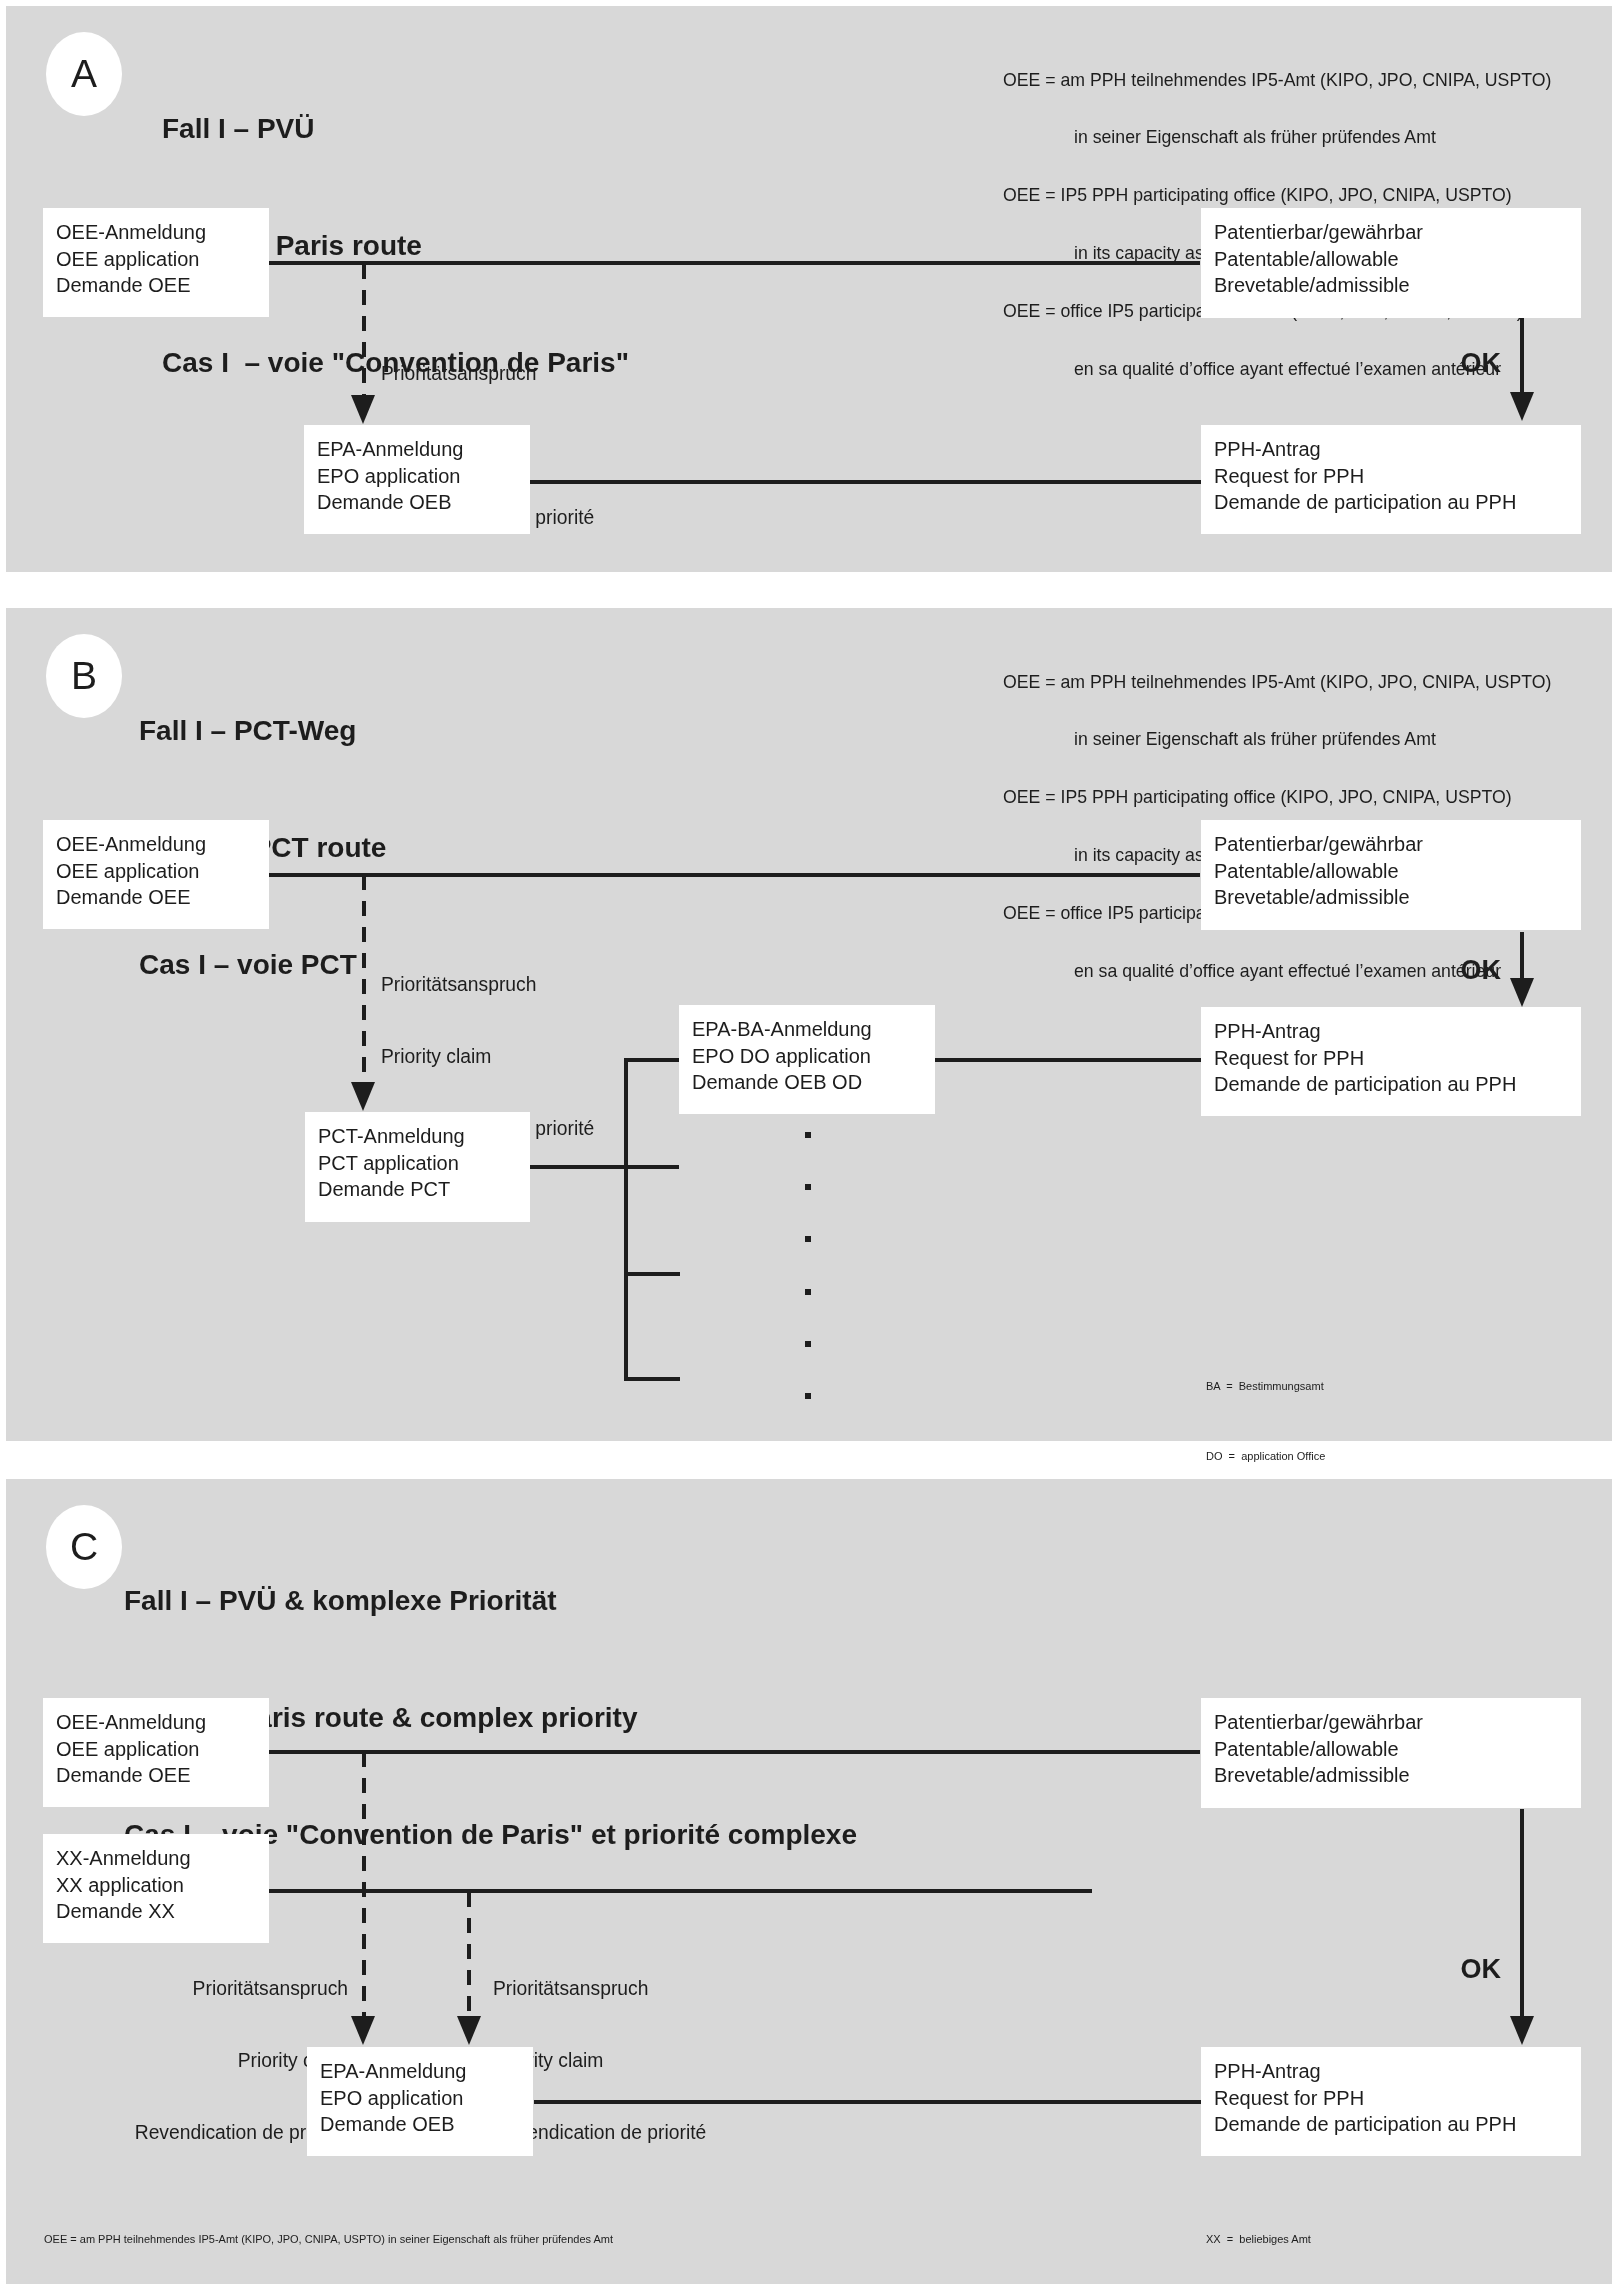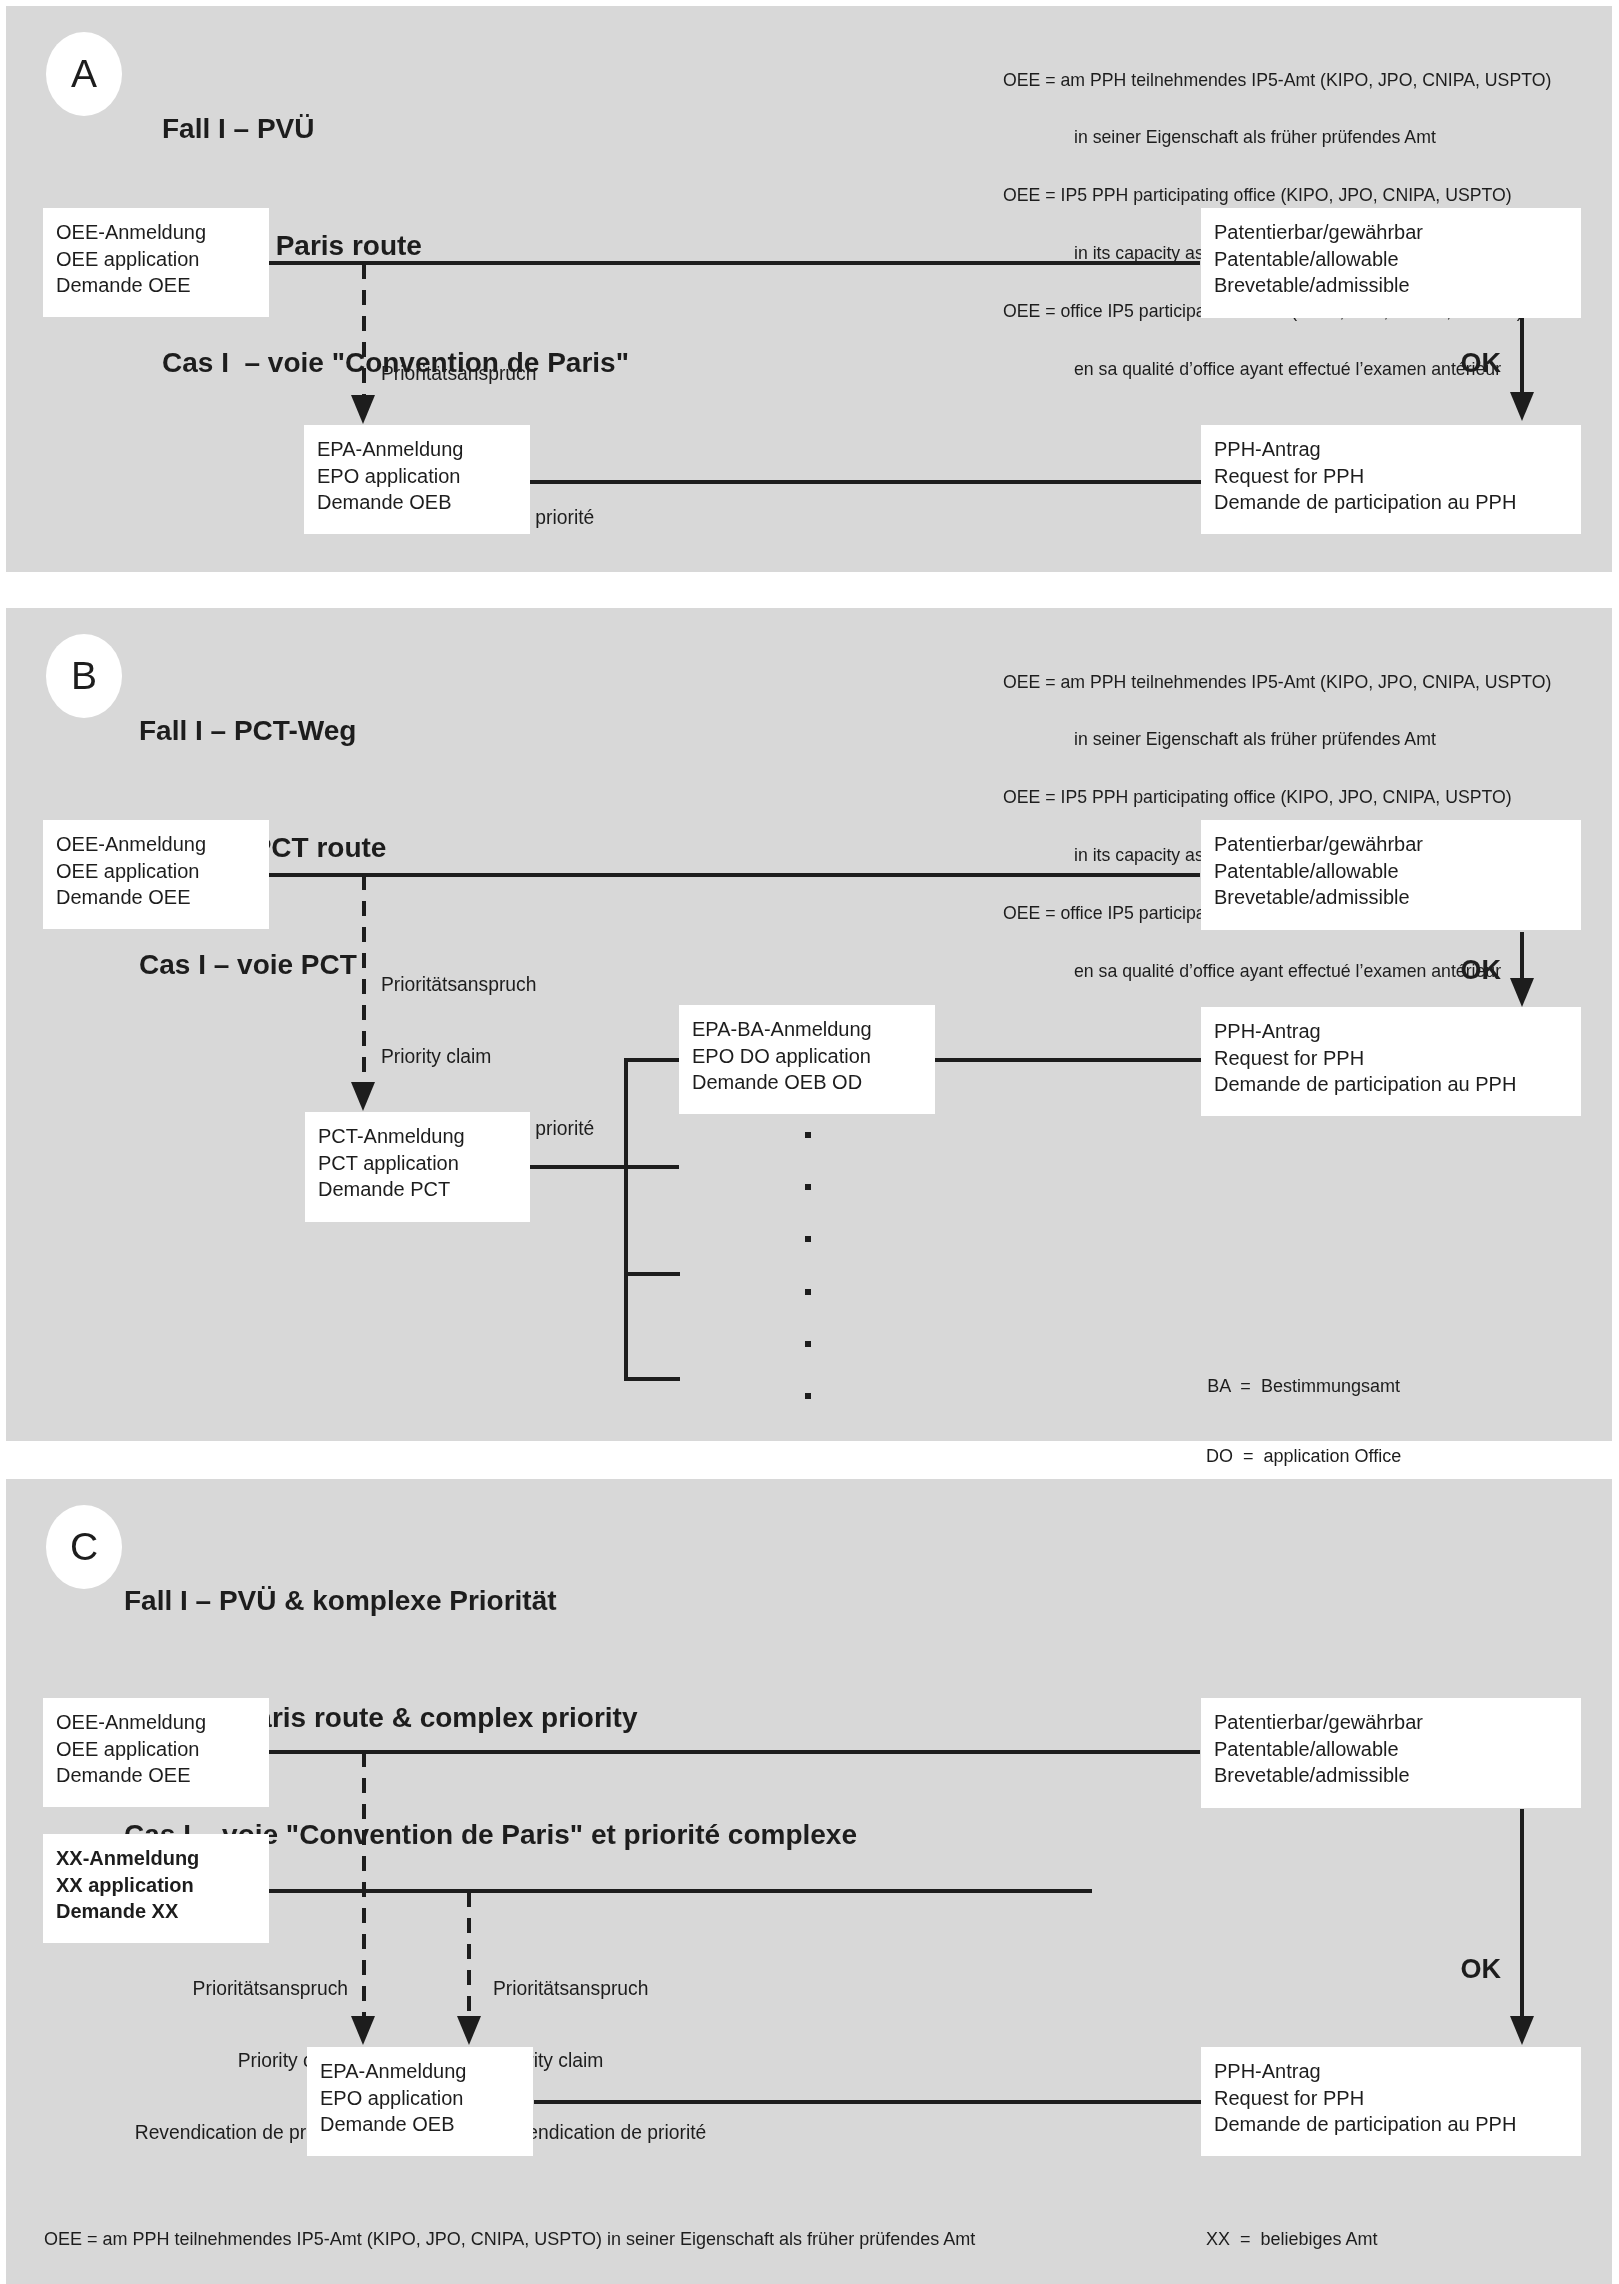--- a/index.html
+++ b/index.html
@@ -11,21 +11,21 @@
   }
   .panel { position:absolute; left:6.4px; width:1606px; background:#d8d8d8; }
   .badge {
     position:absolute; width:76px; height:84px; border-radius:50%;
     background:#ffffff; display:flex; align-items:center; justify-content:center;
     font-size:39px; color:#1d1d1d;
   }
   .title { position:absolute; font-size:28px; line-height:39px; font-weight:bold; white-space:pre; }
   .legend { position:absolute; font-size:17.7px; line-height:19.3px; white-space:pre; }
   .legend .cont { margin-left:71px; }
-  .biglegend { position:absolute; font-size:18px; line-height:23.4px; white-space:pre;text-align:center; }
+  .biglegend { position:absolute; font-size:11px; line-height:23.4px; white-space:pre; }
   .box { position:absolute; background:#ffffff; box-sizing:border-box; padding:11.3px 4.8px 0 13px;
          font-size:20px; line-height:26.6px; }
   .hline { position:absolute; height:4px; background:#1d1d1d; }
   .vline { position:absolute; width:4px; background:#1d1d1d; }
   .vdash { position:absolute; width:4px;
            background:repeating-linear-gradient(180deg,#1d1d1d 0 15.3px,rgba(0,0,0,0) 15.3px 26px); }
   .ahead { position:absolute; width:0; height:0;
            border-left:12px solid transparent; border-right:12px solid transparent;
            border-top:29px solid #1d1d1d; }
   .plabel { position:absolute; font-size:19.3px; line-height:24px; white-space:pre; }
@@ -202,21 +202,21 @@
   <div class="hline" style="left:534px;top:2100px;width:667px;"></div>
   <div class="vline" style="left:1520px;top:1809px;height:208px;"></div>
   <div class="ahead" style="left:1510px;top:2016px;"></div>
   <div class="ok" style="left:1372px;top:1954px;width:129px;">OK</div>
 
   <div class="box" style="left:43px;top:1698px;width:226px;height:109px;">
     <div>OEE-Anmeldung</div>
     <div>OEE application</div>
     <div>Demande OEE</div>
   </div>
-  <div class="box" style="left:43px;top:1834px;width:226px;height:109px;font-weight:bold;">
+  <div class="box" style="left:43px;top:1834px;width:226px;height:109px;">
     <div>XX-Anmeldung</div>
     <div>XX application</div>
     <div>Demande XX</div>
   </div>
   <div class="box" style="left:307px;top:2047px;width:226px;height:109px;">
     <div>EPA-Anmeldung</div>
     <div>EPO application</div>
     <div>Demande OEB</div>
   </div>
   <div class="box" style="left:1201px;top:1698px;width:380px;height:110px;">

